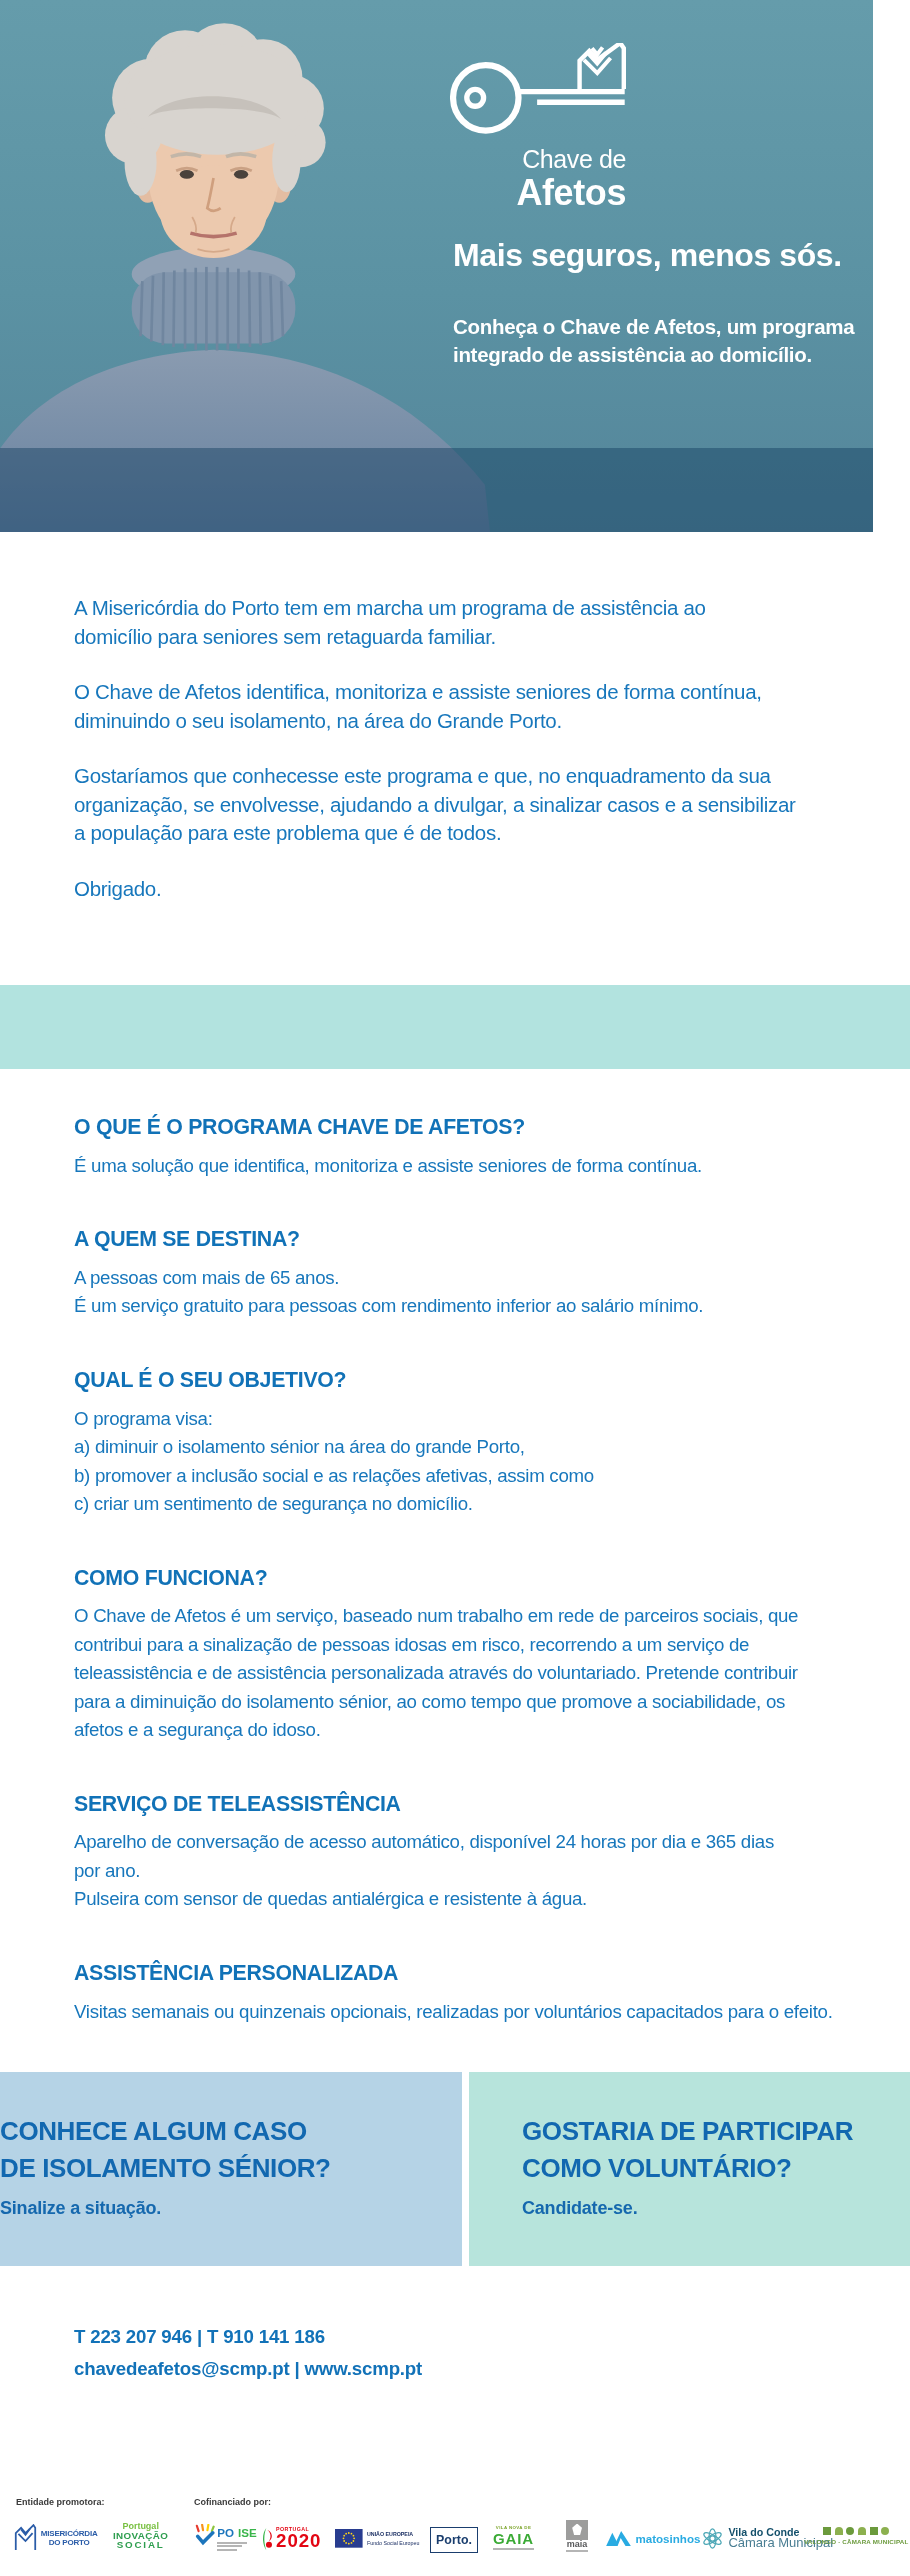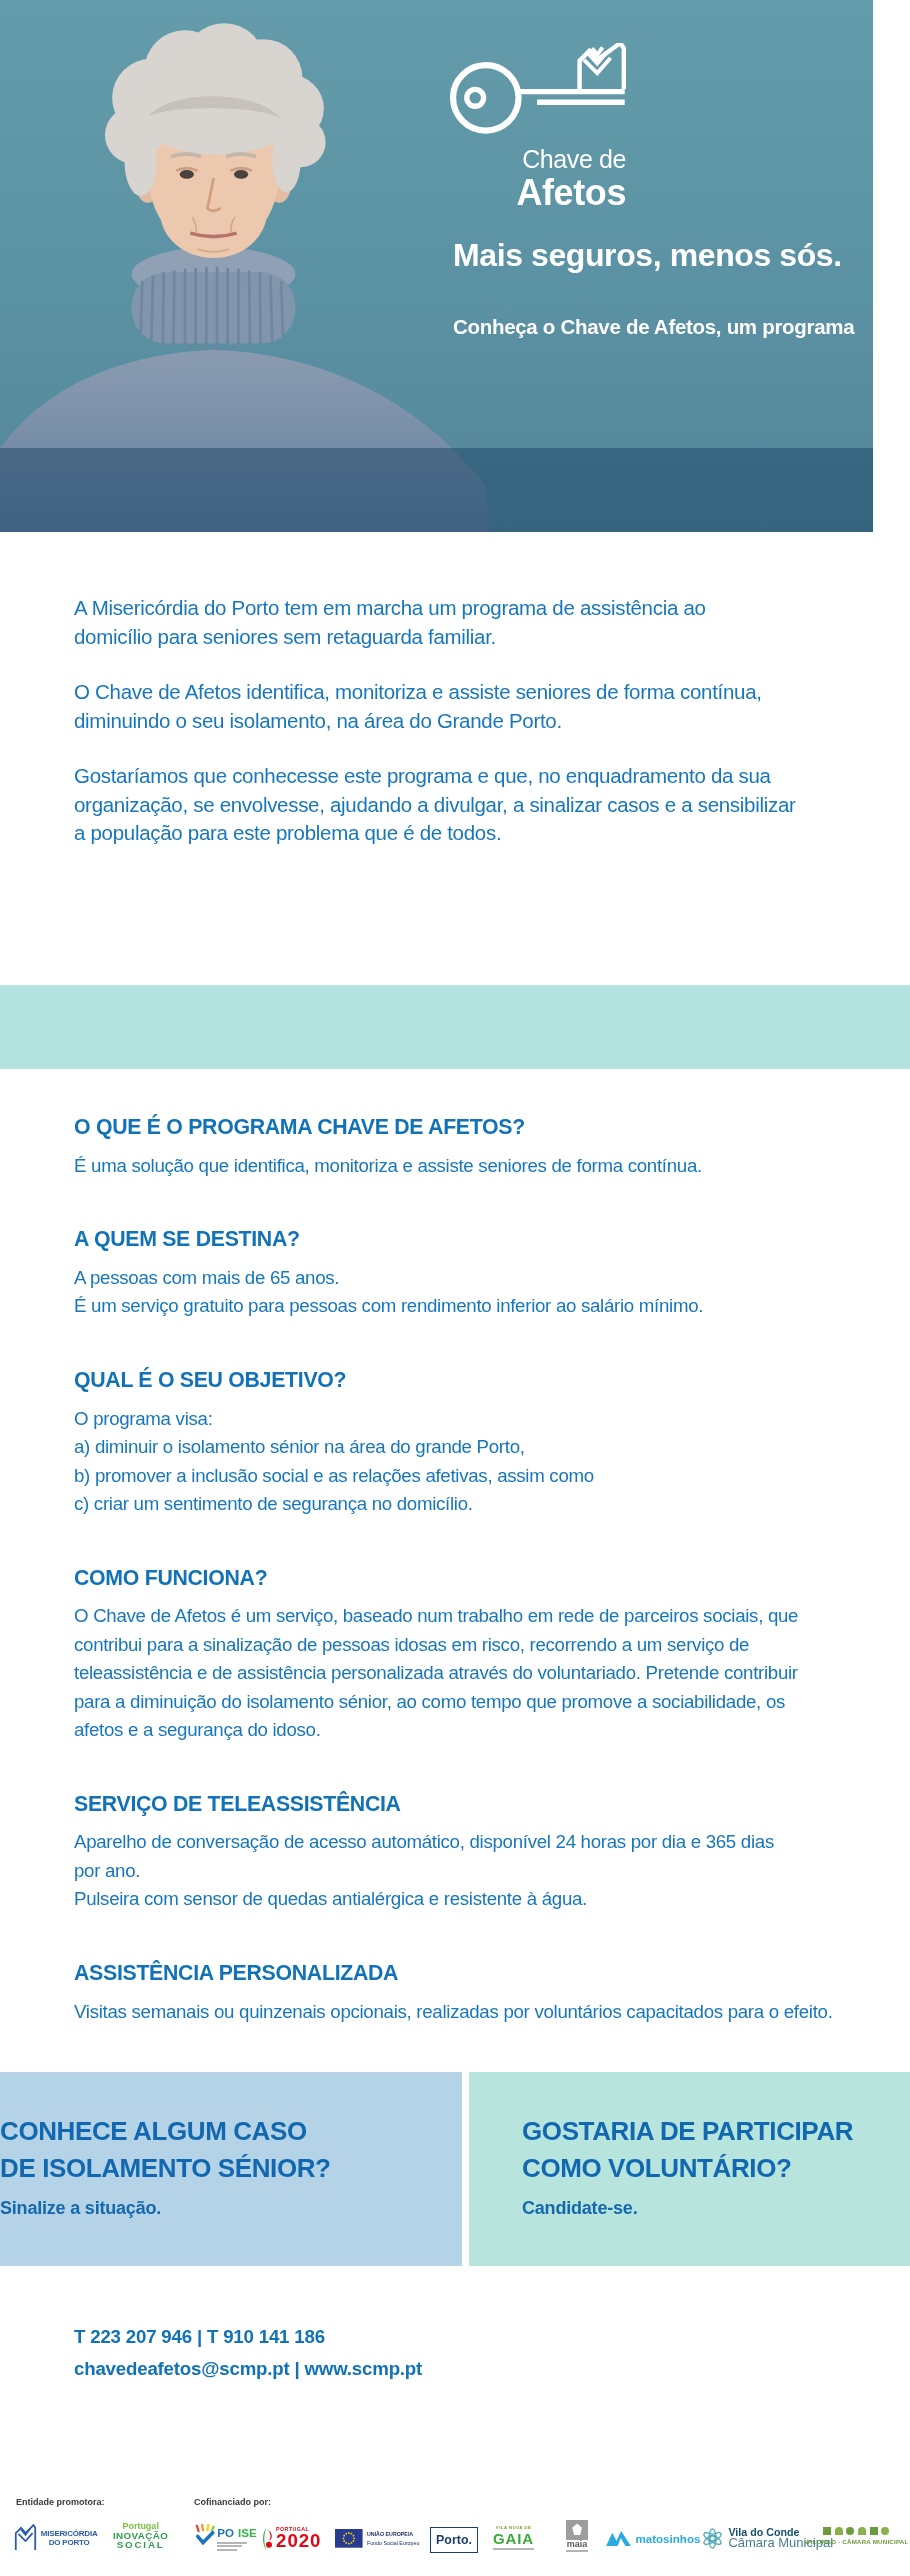--- a/index.html
+++ b/index.html
@@ -190,36 +190,40 @@
       </svg>
       <div class="logo-text">
         <span class="logo-line1">Chave de</span>
         <span class="logo-line2">Afetos</span>
       </div>
     </div>
 
     <div class="hero-headline">Mais seguros, menos sós.</div>
     <div class="hero-sub">
       <span class="line">Conheça o Chave de Afetos, um programa</span>
+      <span class="line">integrado de assistência ao domicílio.</span>
     </div>
   </header>
 
   <section class="intro">
     <p class="para">
       <span class="line">A Misericórdia do Porto tem em marcha um programa de assistência ao</span>
       <span class="line">domicílio para seniores sem retaguarda familiar.</span>
     </p>
     <p class="para">
       <span class="line">O Chave de Afetos identifica, monitoriza e assiste seniores de forma contínua,</span>
       <span class="line">diminuindo o seu isolamento, na área do Grande Porto.</span>
     </p>
     <p class="para">
       <span class="line">Gostaríamos que conhecesse este programa e que, no enquadramento da sua</span>
       <span class="line">organização, se envolvesse, ajudando a divulgar, a sinalizar casos e a sensibilizar</span>
       <span class="line">a população para este problema que é de todos.</span>
+    </p>
+    <p class="para">
+      <span class="line">Obrigado.</span>
     </p>
   </section>
 
   <div class="mint-band"></div>
 
   <section class="faq">
     <div class="faq-section">
       <h3>O QUE É O PROGRAMA CHAVE DE AFETOS?</h3>
       <p class="line">É uma solução que identifica, monitoriza e assiste seniores de forma contínua.</p>
     </div>

